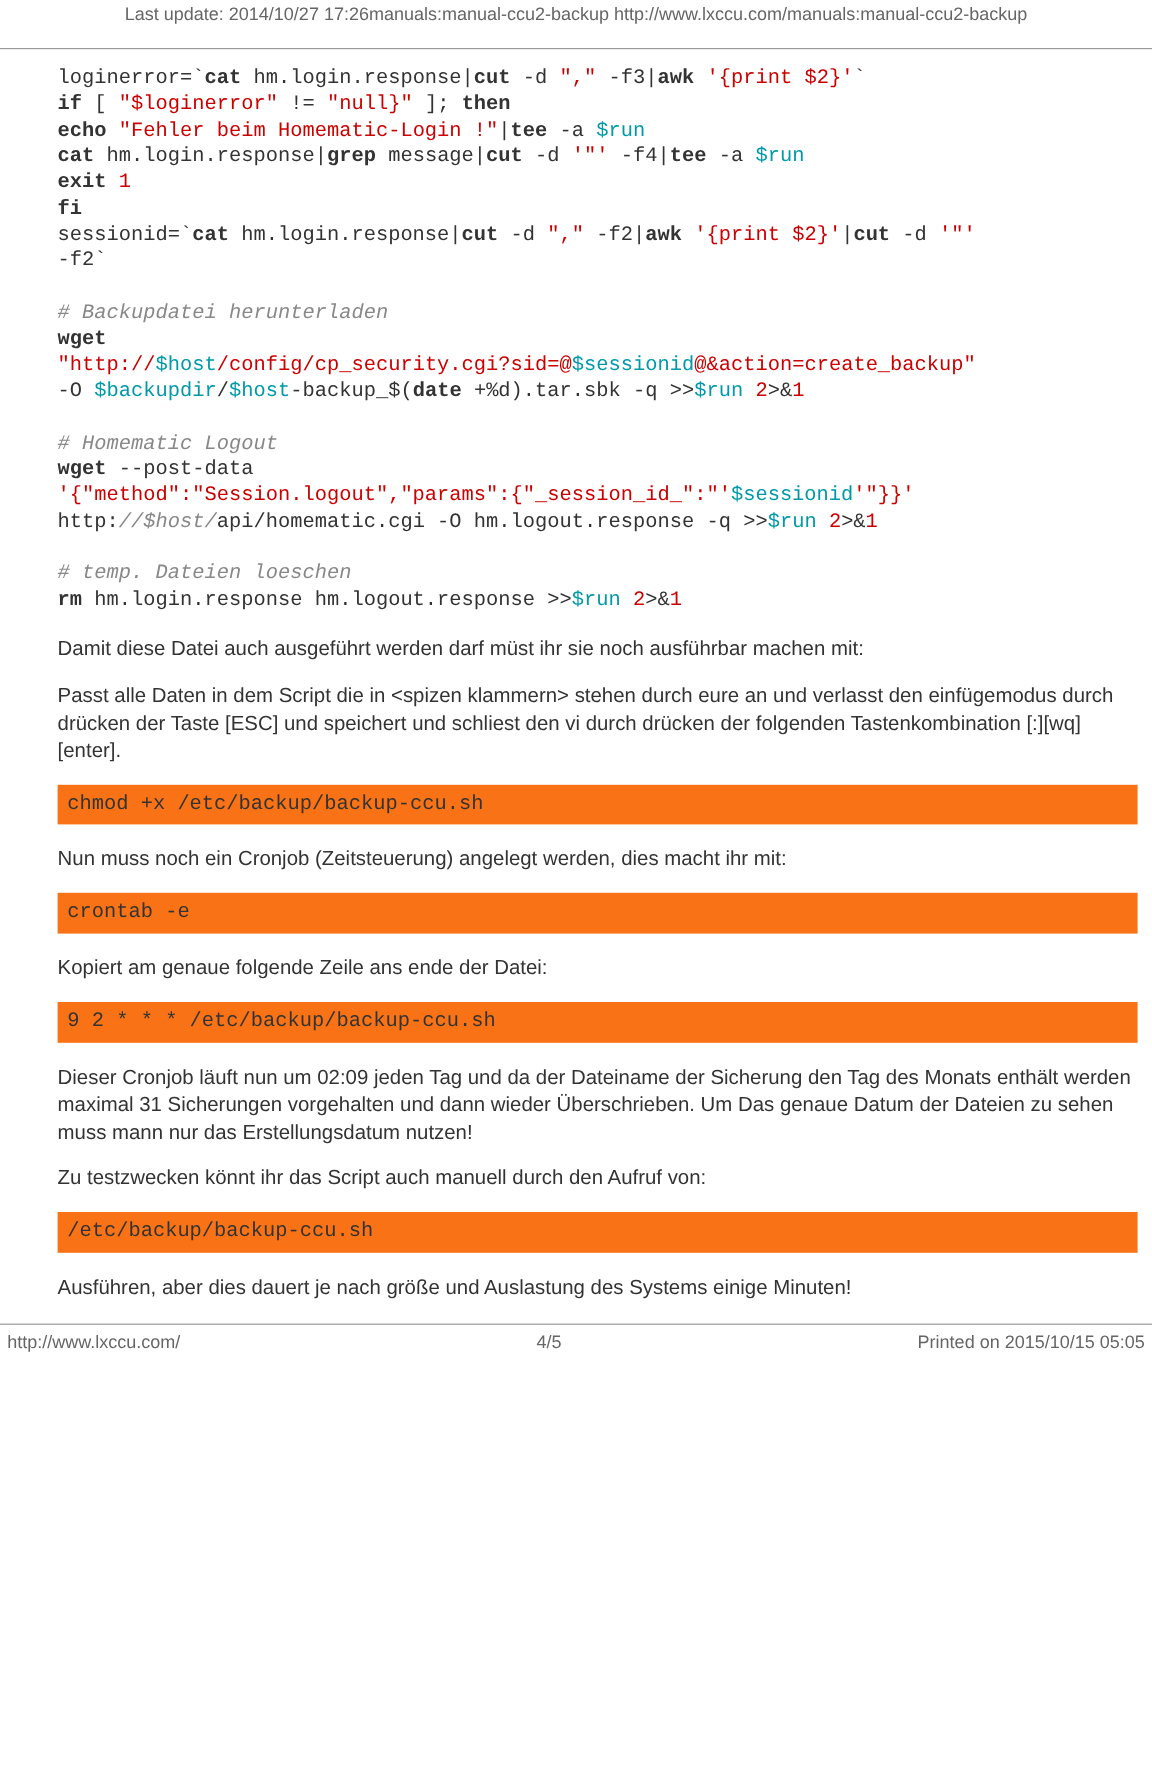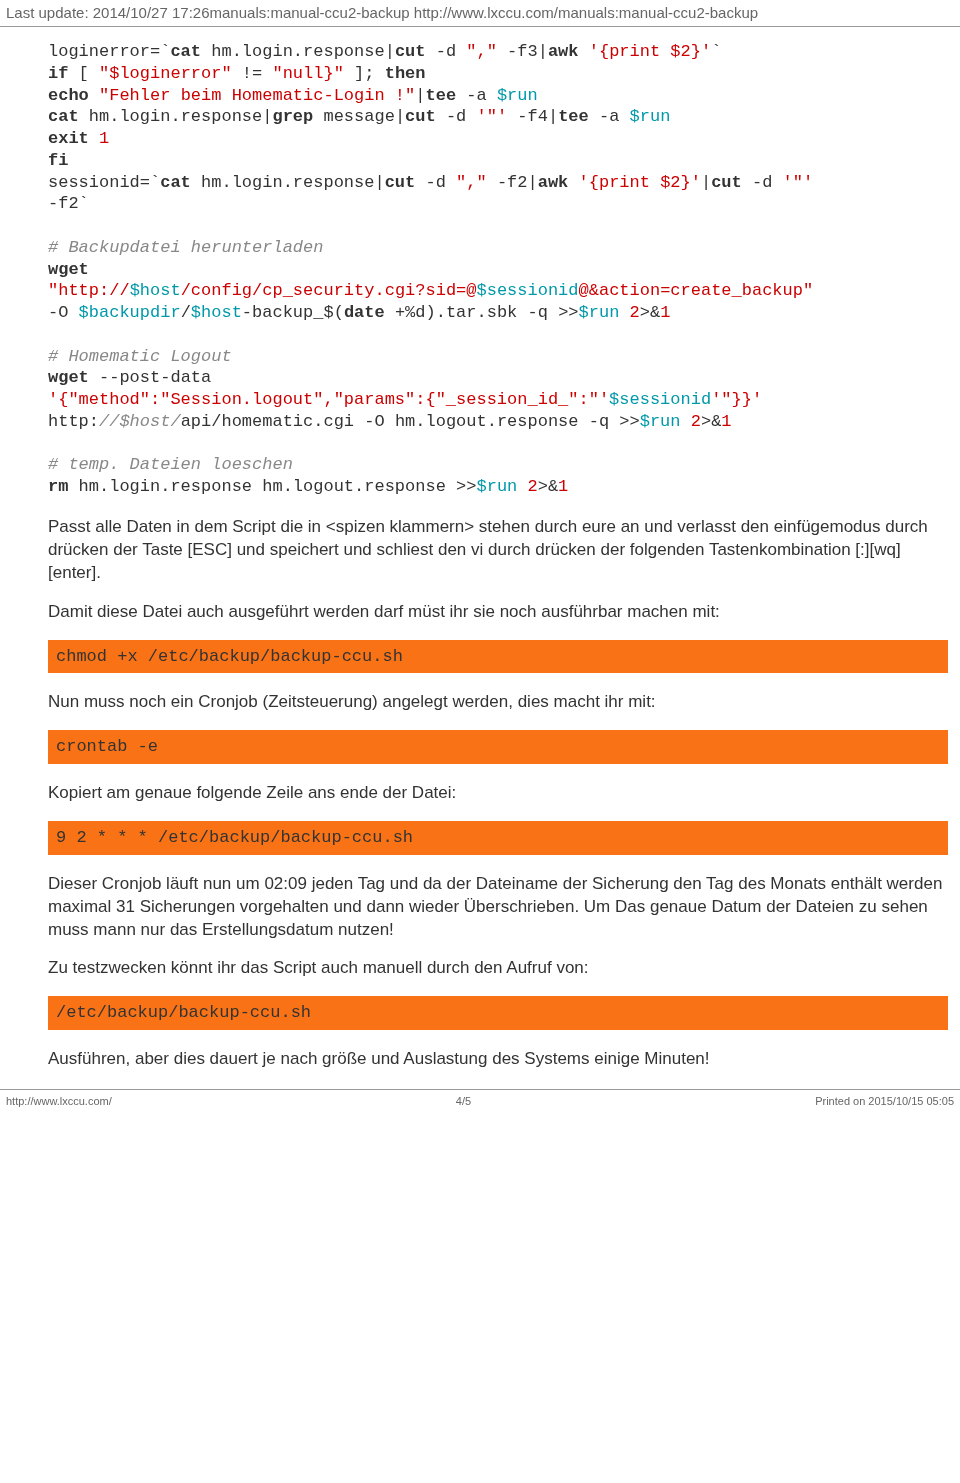--- a/index.html
+++ b/index.html
@@ -7,32 +7,32 @@
     padding: 0;
     font-family: Arial, Helvetica, sans-serif;
     font-size: 17px;
     line-height: 1.4;
     color: #333;
     background: #fff;
     width: 960px;
   }
   .header {
     display: flex;
-    justify-content: flex-start;
+    justify-content: center;
     border-bottom: 1px solid #999;
-    padding: 2px 6px 3px 6px;
+    padding: 2px 6px 17px 6px;
     font-size: 15px;
     color: #666;
   }
   .footer {
     display: flex;
     justify-content: space-between;
     border-top: 1px solid #999;
     padding: 4px 6px 2px 6px;
-    font-size: 11px;
+    font-size: 15px;
     color: #666;
     margin-top: 18px;
   }
   .page {
     padding: 10px 12px 0 12px;
     margin-left: 36px;
   }
   pre.codeblock {
     font-family: "Courier New", monospace;
     font-size: 17px;
@@ -84,23 +84,23 @@
 <span>-O </span><span class="cyan">$backupdir</span><span>/</span><span class="cyan">$host</span><span>-backup_$(</span><span class="kw">date</span><span> +%d).tar.sbk -q &gt;&gt;</span><span class="cyan">$run</span><span> </span><span class="red">2</span><span>&gt;&amp;</span><span class="red">1</span>
 
 <span class="gray"># Homematic Logout</span>
 <span class="kw">wget</span><span> --post-data</span>
 <span class="red">'{"method":"Session.logout","params":{"_session_id_":"'</span><span class="cyan">$sessionid</span><span class="red">'"}}'</span>
 <span>http:</span><span class="gray">//$host/</span><span>api/homematic.cgi -O hm.logout.response -q &gt;&gt;</span><span class="cyan">$run</span><span> </span><span class="red">2</span><span>&gt;&amp;</span><span class="red">1</span>
 
 <span class="gray"># temp. Dateien loeschen</span>
 <span class="kw">rm</span><span> hm.login.response hm.logout.response &gt;&gt;</span><span class="cyan">$run</span><span> </span><span class="red">2</span><span>&gt;&amp;</span><span class="red">1</span></pre>
 
+<p class="body">Damit diese Datei auch ausgeführt werden darf müst ihr sie noch ausführbar machen mit:</p>
+
 <p class="body">Passt alle Daten in dem Script die in &lt;spizen klammern&gt; stehen durch eure an und verlasst den einfügemodus durch drücken der Taste [ESC] und speichert und schliest den vi durch drücken der folgenden Tastenkombination [:][wq][enter].</p>
-
-<p class="body">Damit diese Datei auch ausgeführt werden darf müst ihr sie noch ausführbar machen mit:</p>
 
 <pre class="codeblock">chmod +x /etc/backup/backup-ccu.sh</pre>
 
 <p class="body">Nun muss noch ein Cronjob (Zeitsteuerung) angelegt werden, dies macht ihr mit:</p>
 
 <pre class="codeblock">crontab -e</pre>
 
 <p class="body">Kopiert am genaue folgende Zeile ans ende der Datei:</p>
 
 <pre class="codeblock">9 2 * * * /etc/backup/backup-ccu.sh</pre>

